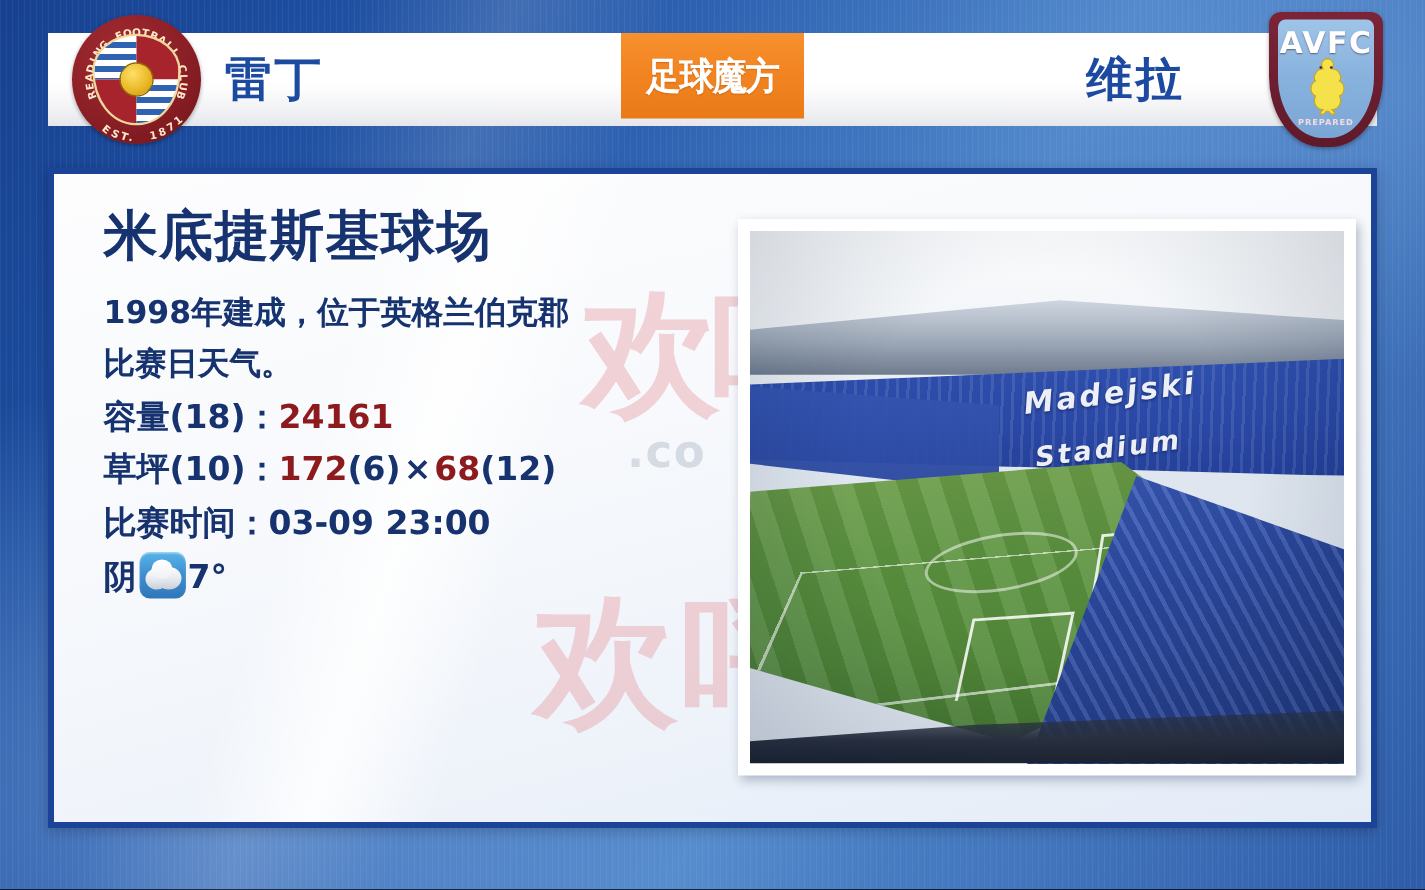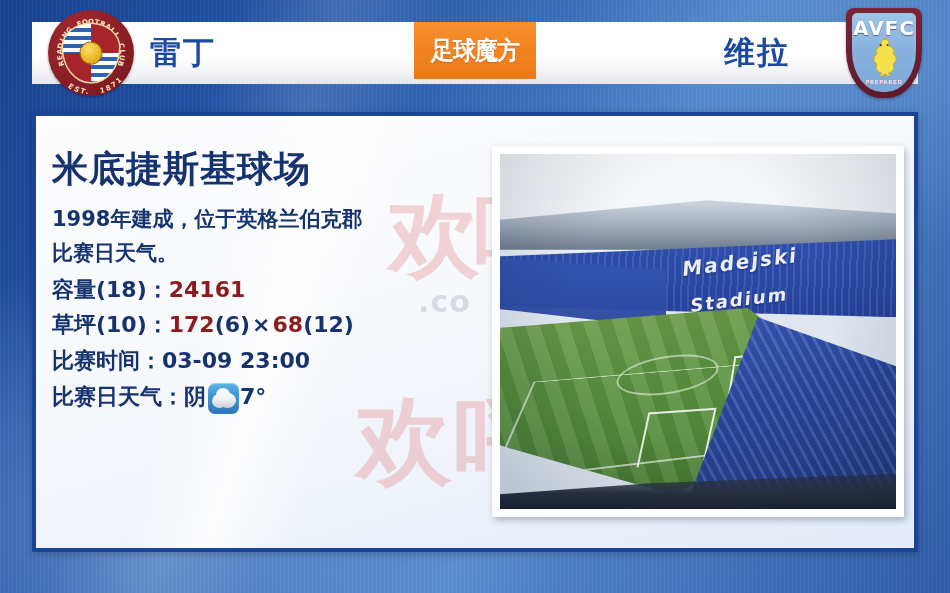--- a/index.html
+++ b/index.html
@@ -252,25 +252,24 @@
     left: 320px;
     top: 262px;
     font-size: 96px;
     color: rgba(226,96,106,0.26);
     letter-spacing: 2px;
   }
 
   
   .info {
     position: absolute;
-    left: 16px;
+    left: 33px;
     top: 22px;
     width: 430px;
     z-index: 5;
-    margin-top: 11px;
   }
   .venue-title {
     font-size: 36px;
     font-weight: bold;
     color: #16336f;
     letter-spacing: 1px;
     line-height: 1.1;
     margin: 0 0 14px 0;
     white-space: nowrap;
   }
@@ -282,21 +281,21 @@
     letter-spacing: 0px;
     margin: 0 0 2px 0;
   }
   .row {
     font-size: 22px;
     font-weight: bold;
     color: #16336f;
     line-height: 1.62;
     white-space: nowrap;
     display: flex;
-    align-items: flex-end;
+    align-items: flex-start;
   }
   .val-red {
     color: #8d1a1c;
     font-weight: bold;
   }
   .val-navy { color: #16336f; }
   .times-sym {
     color: #16336f;
     padding: 0 2px;
     font-weight: bold;
@@ -534,21 +533,20 @@
         <span class="val-red">68</span>
         <span class="val-navy">(12)</span>
       </div>
 
       <div class="row">
         <span>比赛时间：</span>
         <span>03-09 23:00</span>
       </div>
 
       <div class="row">
-        <span>比赛日天气：</span>
         <span>阴</span>
         <span class="weather-icon">
           <span class="c1"></span>
             <span class="c2"></span>
             <span class="c3"></span>
         </span>
         <span>7°</span>
       </div>
 
     </div>

